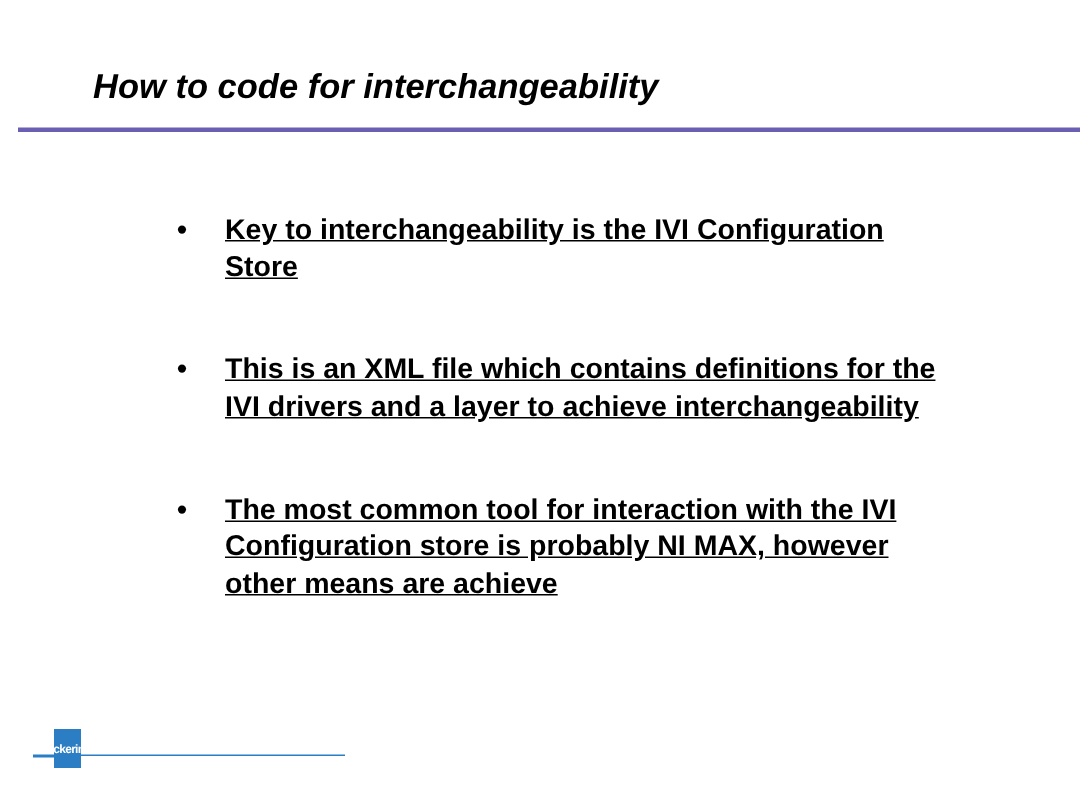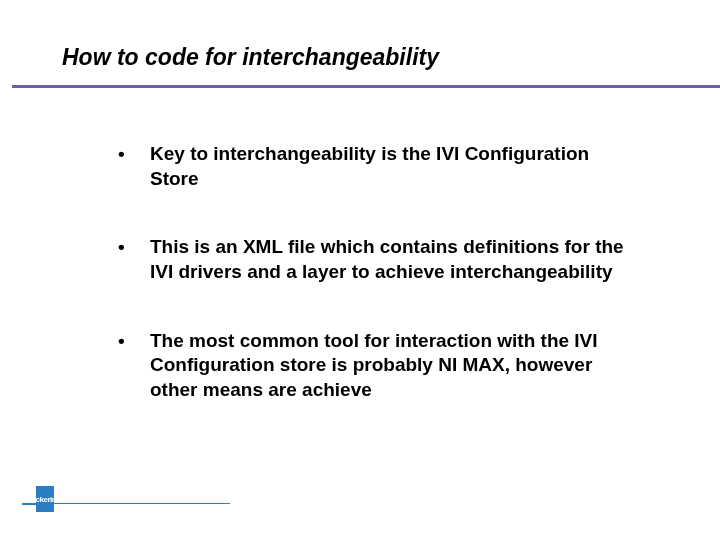--- a/index.html
+++ b/index.html
@@ -35,20 +35,21 @@
       color: #000000;
       line-height: 1.3;
     }
     .bullet-marker {
       flex-shrink: 0;
       width: 24px;
       font-size: 19px;
     }
     .bullet-text {
       flex: 1;
+      text-decoration: underline;
     }
     .footer-logo {
       position: absolute;
       bottom: 28px;
       left: 20px;
       display: flex;
       align-items: center;
     }
     .logo-box {
       width: 18px;

